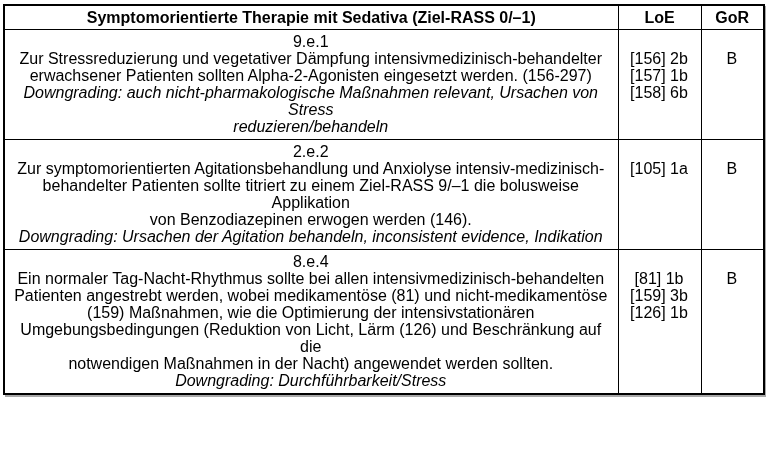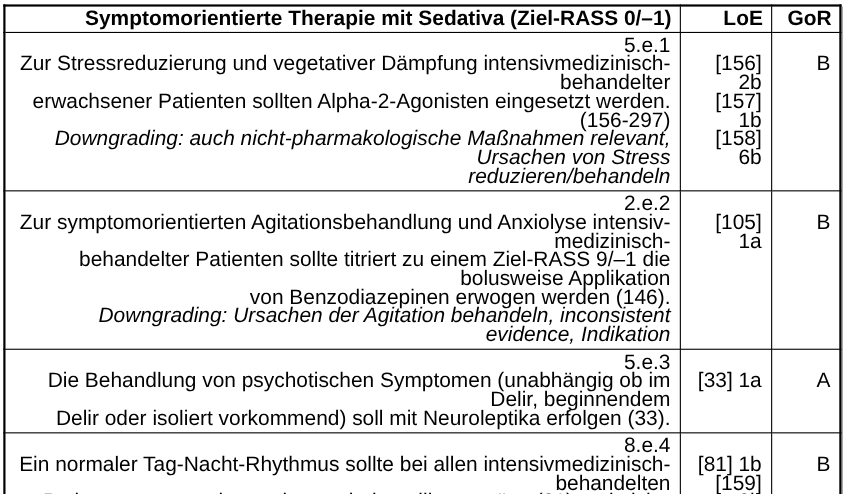--- a/index.html
+++ b/index.html
@@ -20,24 +20,24 @@
     width: 760px;
     border: 2px solid #000000;
     box-shadow: 2px 2px 0 #a8a8a8;
     background: #ffffff;
   }
   col.c-text { width: 614px; }
   col.c-loe  { width: 83px; }
   col.c-gor  { width: 63px; }
   th, td {
     border: 1px solid #000000;
-    font-size: 19px;
+    font-size: 16px;
     line-height: 17px;
     vertical-align: top;
-    text-align: right;
+    text-align: center;
   }
   th {
     font-weight: bold;
     padding: 3px 7px;
     height: 24px;
     vertical-align: middle;
   }
   td { padding: 3px 8px 4px 7px; }
   tr.r1 { height: 109px; }
   tr.r2 { height: 107px; }
@@ -62,21 +62,21 @@
     <thead>
       <tr>
         <th>Symptomorientierte Therapie mit Sedativa (Ziel-RASS 0/–1)</th>
         <th>LoE</th>
         <th>GoR</th>
       </tr>
     </thead>
     <tbody>
       <tr class="r1">
         <td>
-          <div>5.e.1</div>
+          <div>9.e.1</div>
           <div class="pre">Zur Stressreduzierung und vegetativer Dämpfung intensivmedizinisch-behandelter
 erwachsener Patienten sollten Alpha-2-Agonisten eingesetzt werden. (156-297)</div>
           <div class="pre downgrading">Downgrading: auch nicht-pharmakologische Maßnahmen relevant, Ursachen von Stress
 reduzieren/behandeln</div>
         </td>
         <td class="loe-cell pre">[156] 2b
 [157] 1b
 [158] 6b</td>
         <td class="gor-cell">B</td>
       </tr>
@@ -84,29 +84,20 @@
         <td>
           <div>2.e.2</div>
           <div class="pre">Zur symptomorientierten Agitationsbehandlung und Anxiolyse intensiv-medizinisch-
 behandelter Patienten sollte titriert zu einem Ziel-RASS 9/–1 die bolusweise Applikation
 von Benzodiazepinen erwogen werden (146).</div>
           <div class="pre downgrading">Downgrading: Ursachen der Agitation behandeln, inconsistent evidence, Indikation</div>
         </td>
         <td class="loe-cell pre">[105] 1a</td>
         <td class="gor-cell">B</td>
       </tr>
-      <tr class="r3">
-        <td>
-          <div>5.e.3</div>
-          <div class="pre">Die Behandlung von psychotischen Symptomen (unabhängig ob im Delir, beginnendem
-Delir oder isoliert vorkommend) soll mit Neuroleptika erfolgen (33).</div>
-        </td>
-        <td class="loe-cell pre">[33] 1a</td>
-        <td class="gor-cell">A</td>
-      </tr>
       <tr class="r4">
         <td>
           <div>8.e.4</div>
           <div class="pre">Ein normaler Tag-Nacht-Rhythmus sollte bei allen intensivmedizinisch-behandelten
 Patienten angestrebt werden, wobei medikamentöse (81) und nicht-medikamentöse
 (159) Maßnahmen, wie die Optimierung der intensivstationären
 Umgebungsbedingungen (Reduktion von Licht, Lärm (126) und Beschränkung auf die
 notwendigen Maßnahmen in der Nacht) angewendet werden sollten.</div>
           <div class="pre downgrading">Downgrading: Durchführbarkeit/Stress</div>
         </td>

